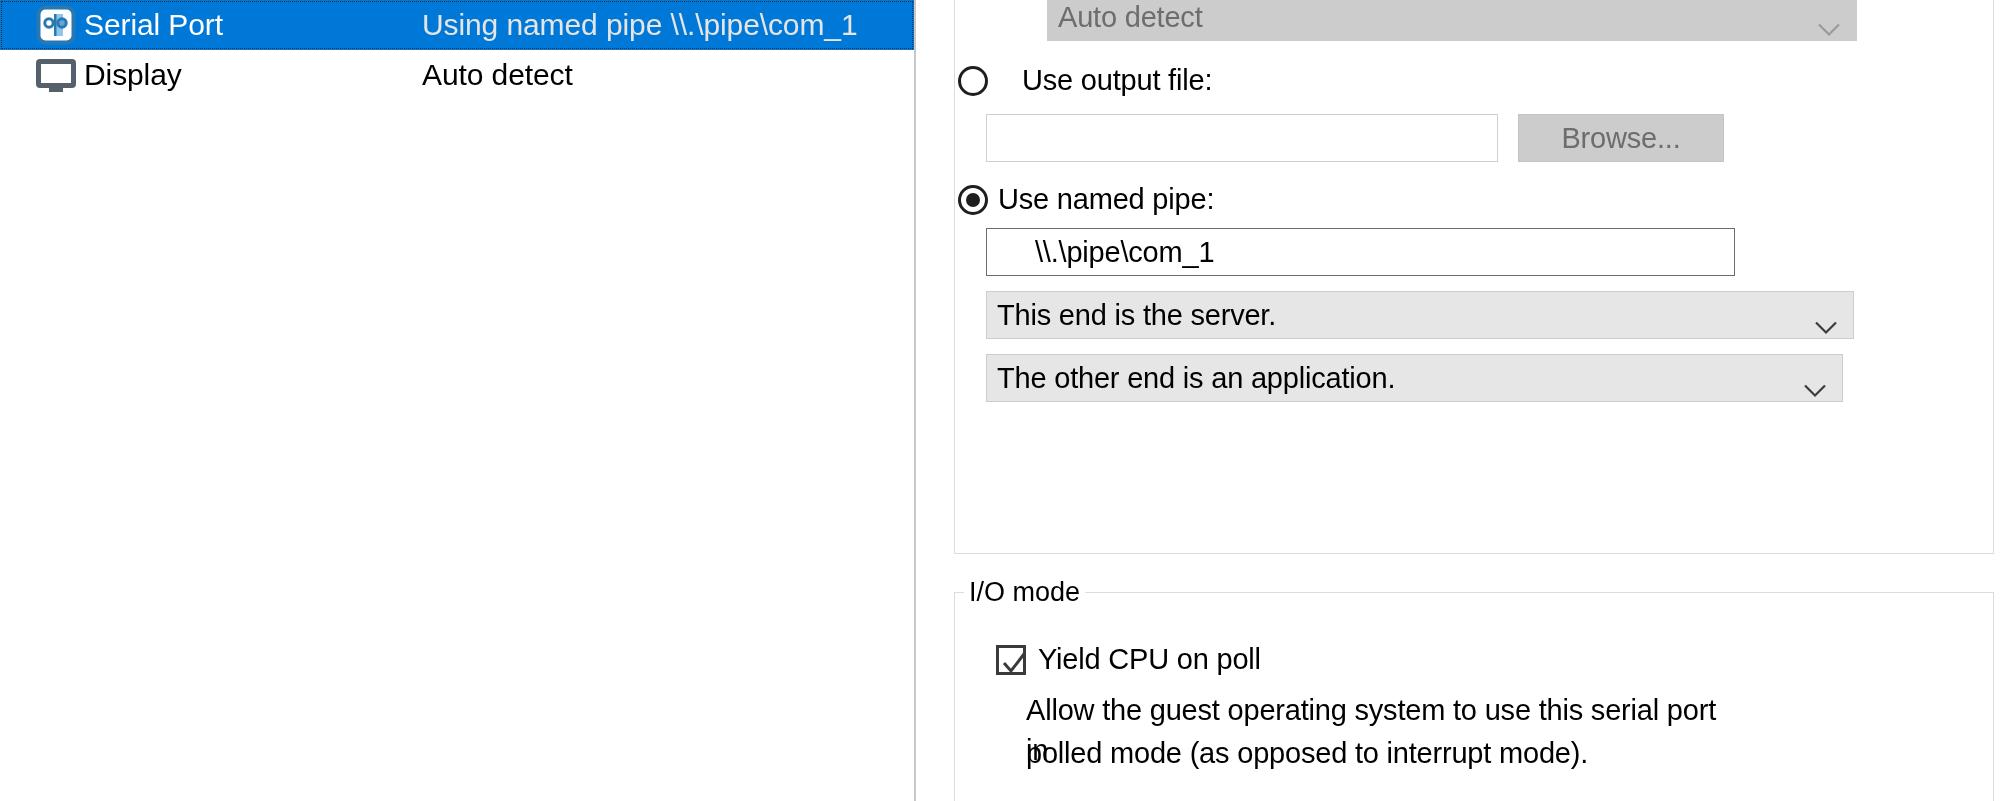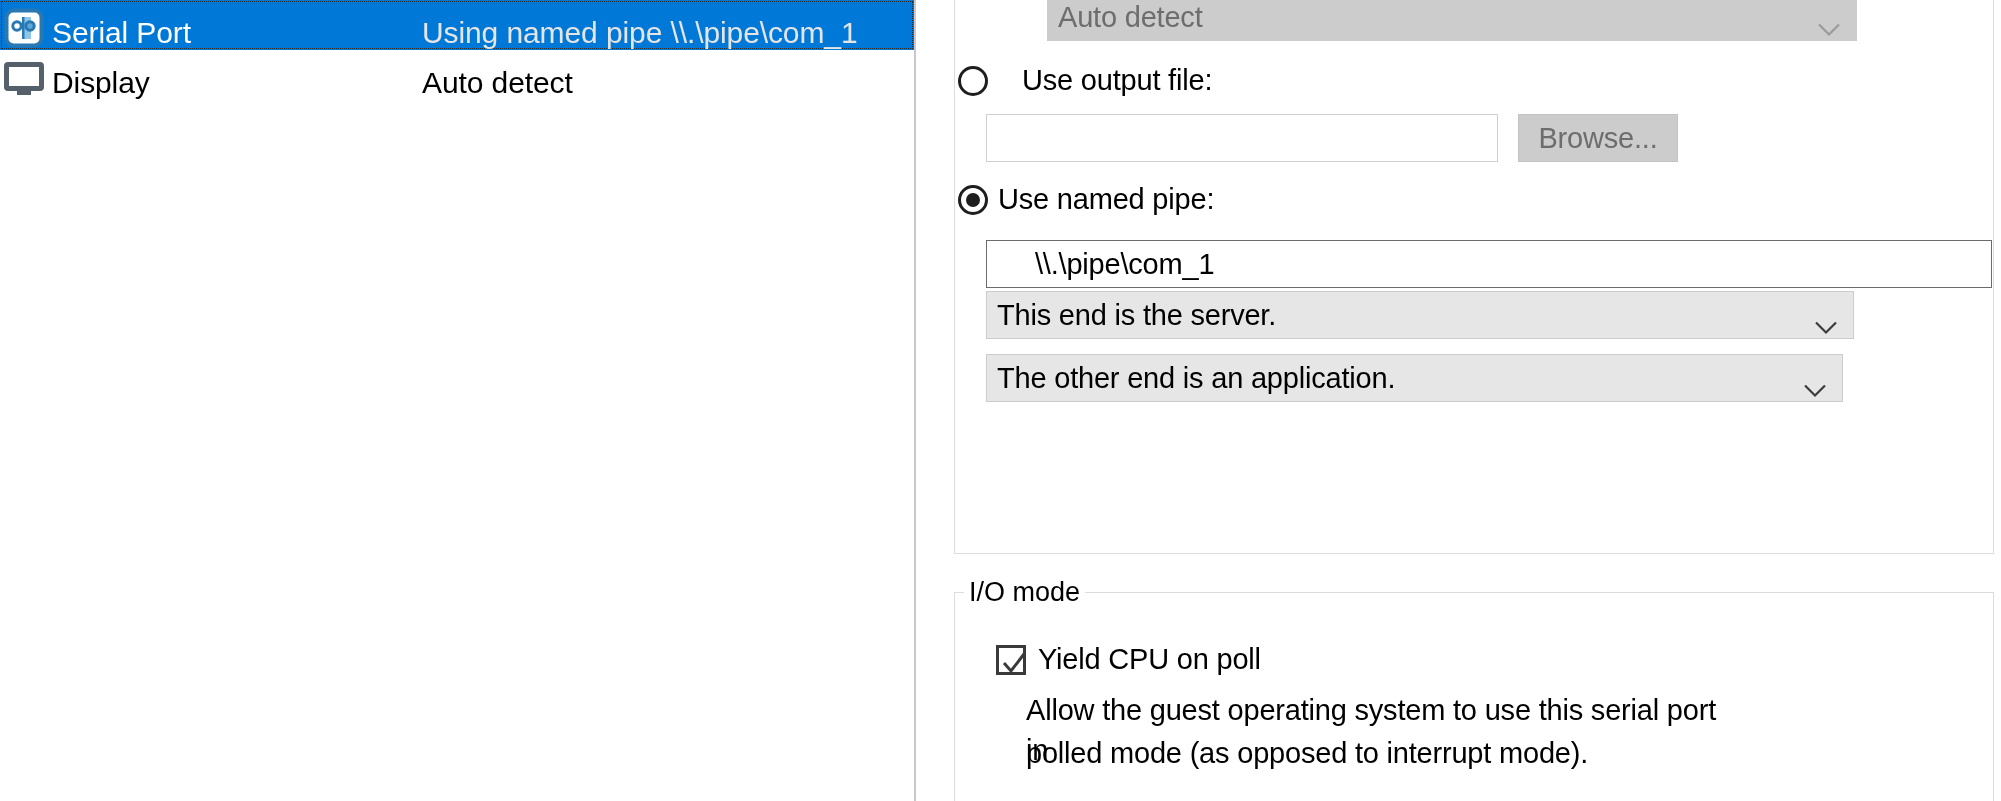--- a/index.html
+++ b/index.html
@@ -25,23 +25,23 @@
     height: 801px;
     background: #ffffff;
     border-right: 2px solid #c8c8c8;
     box-sizing: border-box;
     overflow: hidden;
   }
   .device-row {
     position: relative;
     height: 50px;
     display: flex;
-    align-items: flex-end;
-    box-sizing: border-box;
-    padding-left: 2px;
+    align-items: center;
+    box-sizing: border-box;
+    padding-left: 34px;
   }
   .device-row.selected {
     background: #0078d7;
     color: #ffffff;
     outline: 1px dotted #2b2b2b;
     outline-offset: -2px;
   }
   .device-icon {
     width: 44px;
     height: 44px;
@@ -303,30 +303,30 @@
 
   <div class="radio-row" style="left:42px; top:64px;gap:24px;">
     <span class="radio-dot"></span>
     <span class="radio-label">Use output file:</span>
   </div>
 
   <div class="textbox disabled" style="left:70px; top:114px; width:512px;">
     <span placeholder=""></span>
   </div>
 
-  <div class="pushbutton" style="left:602px; top:114px; width:160px;">
+  <div class="pushbutton" style="left:602px; top:114px; width:206px;">
     <span>Browse...</span>
   </div>
 
   <div class="radio-row" style="left:42px; top:183px;justify-content:space-between;">
     <span class="radio-dot on"></span>
     <span class="radio-label">Use named pipe:</span>
   </div>
 
-  <div class="textbox enabled" style="left:70px; top:240px; width:1006px;padding-left:48px;">
+  <div class="textbox enabled" style="left:70px; top:228px; width:749px;padding-left:48px;">
     <span>\\.\pipe\com_1</span>
   </div>
 
   <div class="combo enabled" style="left:70px; top:291px; width:868px;">
     <span>This end is the server.</span>
     <span class="chev">
       <svg width="22" height="13" viewBox="0 0 22 13" aria-hidden="true">
         <polyline points="1,1 11,11 21,1" fill="none" stroke="#3c3c3c" stroke-width="2.2"></polyline>
       </svg>
     </span>

